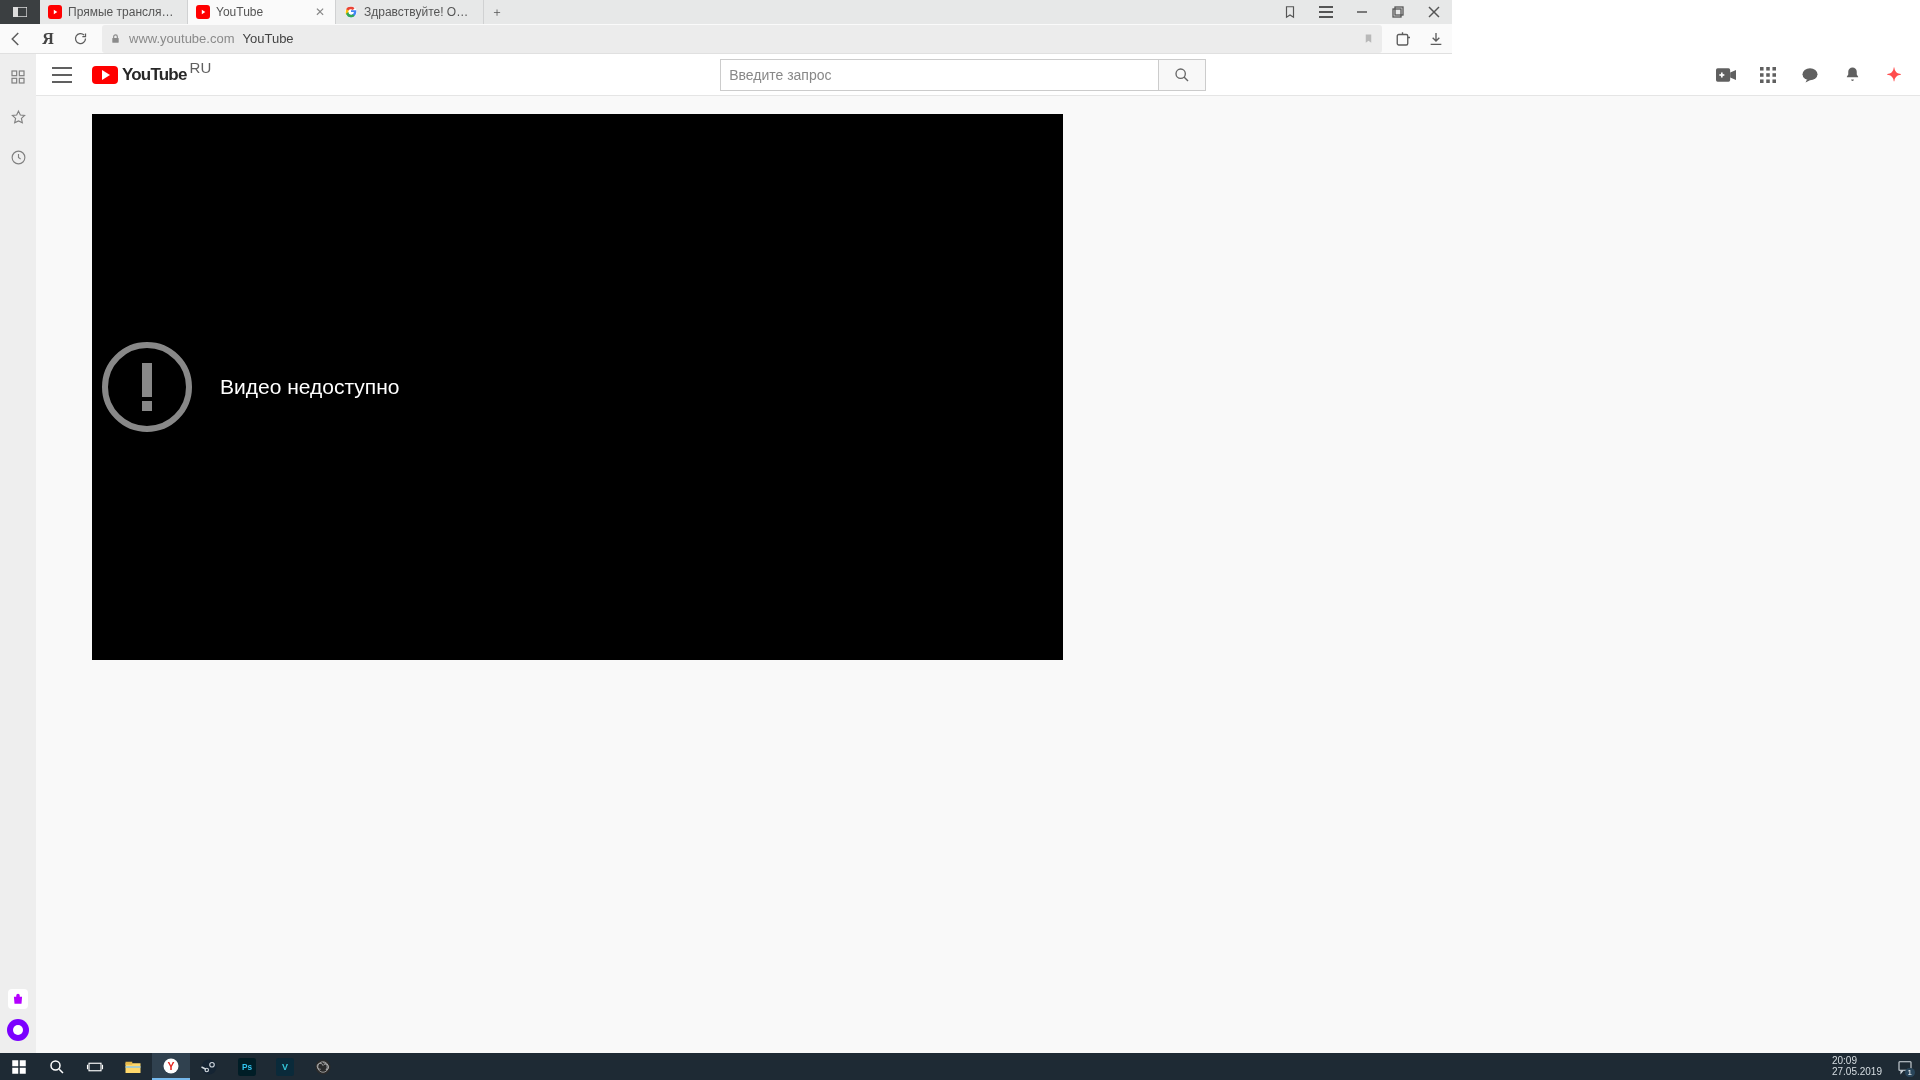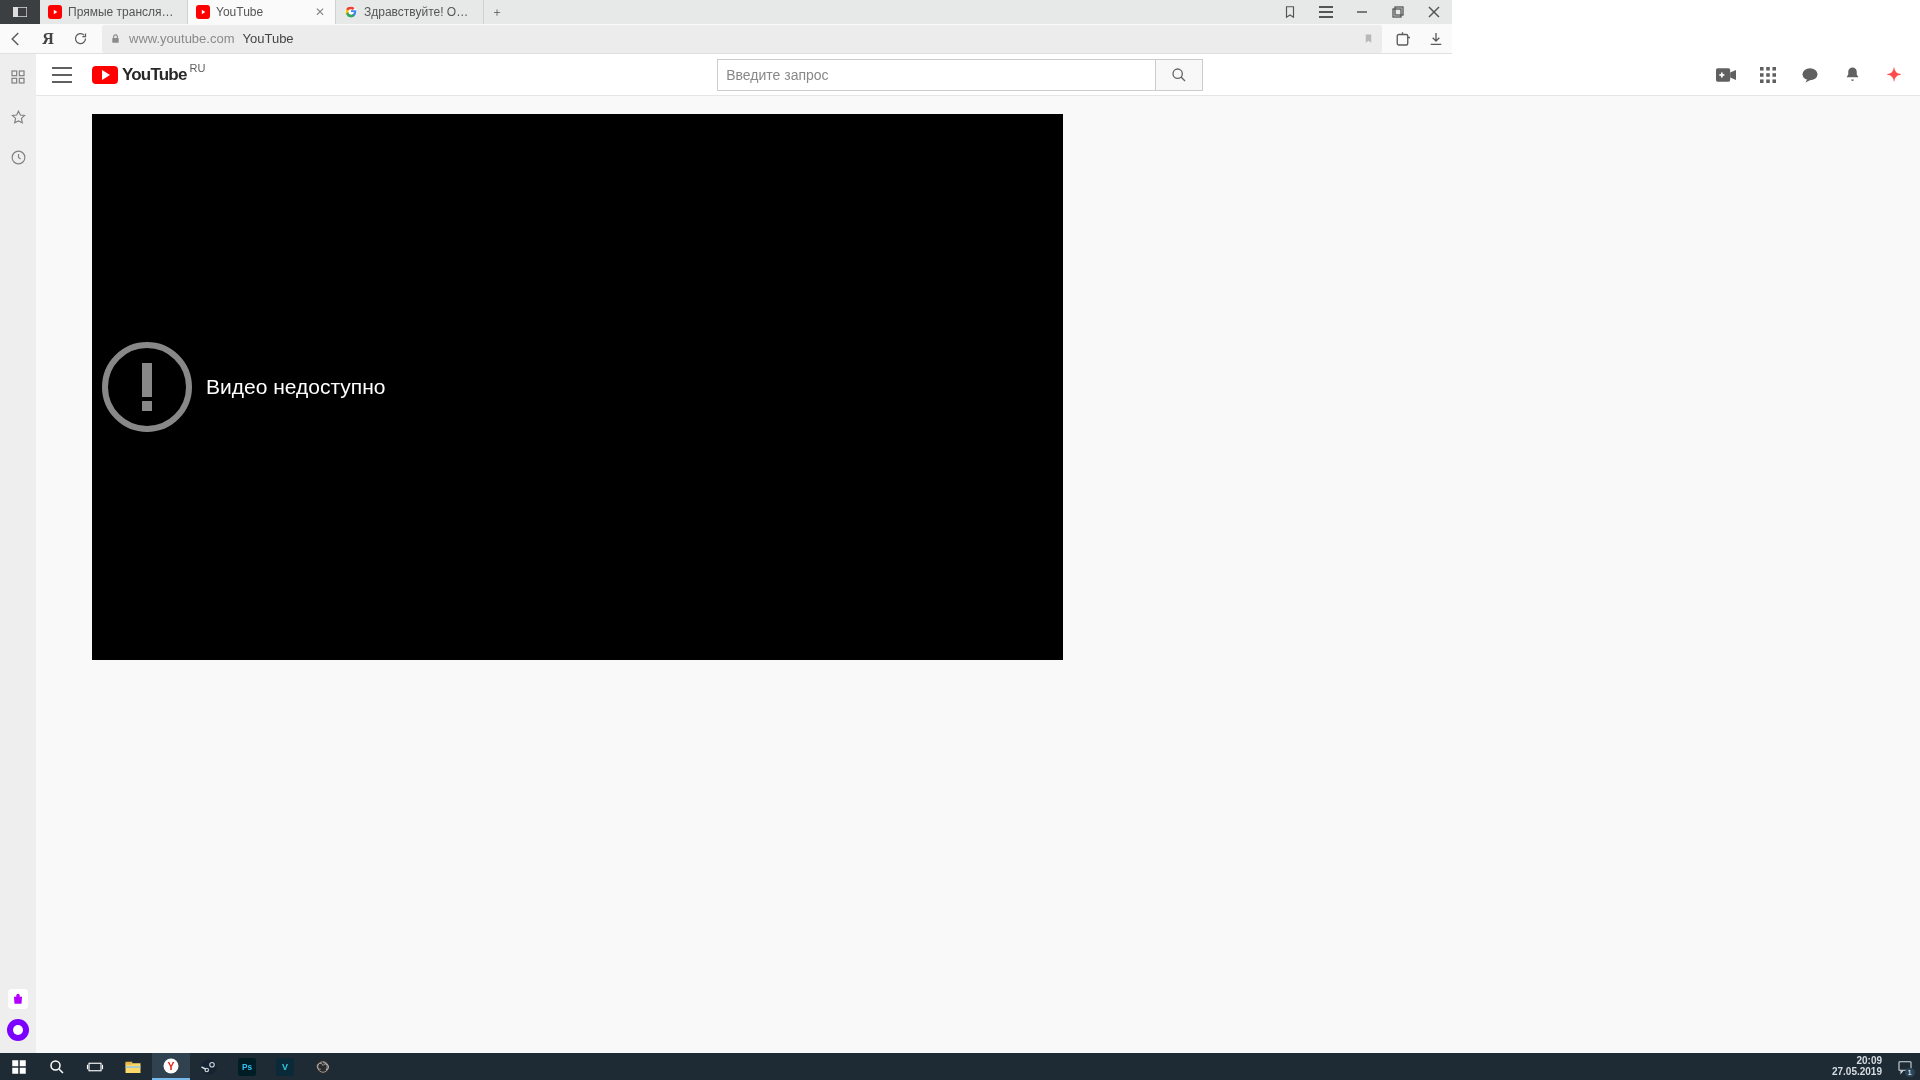--- a/index.html
+++ b/index.html
@@ -41,46 +41,46 @@
 
 .page { position: absolute; left: 36px; top: 54px; right: 0; bottom: 27px; background: #fff; display: flex; flex-direction: column; }
 
 
 .ythdr { height: 42px; display: flex; align-items: center; padding: 0 16px; border-bottom: 1px solid #e5e5e5; background: #fff; }
 .ythdr .hamb { width: 40px; color: #606060; }
 .ytlogo { display: flex; align-items: center; gap: 2px; }
 .ytlogo .play { width: 26px; height: 18px; background: #ff0000; border-radius: 4px; position: relative; }
 .ytlogo .play::after { content: ""; position: absolute; left: 10px; top: 4px; border: 5px solid transparent; border-left: 8px solid #fff; }
 .ytlogo .word { font-weight: 700; font-size: 17px; letter-spacing: -0.8px; font-family: Arial, sans-serif; color: #282828; margin-left: 2px; }
-.ytlogo .sup { font-size: 11px; color: #606060; position: relative; top: -7px; left: 1px; }
+.ytlogo .sup { font-size: 15px; color: #606060; position: relative; top: -7px; left: 1px; }
 .ythdr .mid { flex: 1; display: flex; justify-content: center; }
 .ytsearch { display: flex; width: 486px; height: 32px; }
 .ytsearch input { flex: 1; border: 1px solid #ccc; border-right: none; padding: 2px 8px; font-size: 14px; outline: none; background: #fff; }
 .ytsearch input::placeholder { color: #888; }
 .ytsearch button { width: 48px; border: 1px solid #ccc; background: #f8f8f8; color: #666; display: flex; align-items: center; justify-content: center; }
 .ythdr .right { display: flex; align-items: center; gap: 22px; color: #606060; }
 .ythdr .right .ic { width: 20px; height: 20px; display: flex; align-items: center; justify-content: center; }
 .ythdr .right .signin { color: #ff4d4d; font-size: 18px; font-weight: bold; }
 
 
 .ytbody { flex: 1; background: #f9f9f9; padding: 18px 56px; overflow: hidden; }
-.player { width: 971px; height: 546px; background: #000; display: flex; align-items: center; padding-left: 10px; gap: 14px; }
+.player { width: 971px; height: 546px; background: #000; display: flex; align-items: center; padding-left: 10px; gap: 28px; }
 .errcircle { width: 90px; height: 90px; border: 6px solid #888; border-radius: 50%; display: flex; flex-direction: column; align-items: center; justify-content: center; gap: 4px; }
 .errcircle .bar { width: 10px; height: 34px; background: #888; }
 .errcircle .dot { width: 10px; height: 10px; background: #888; }
 .errtxt { color: #fff; font-size: 21px; }
 
 
 .taskbar { position: absolute; left: 0; right: 0; bottom: 0; height: 27px; background: #1e2a34; display: flex; align-items: stretch; font-size: 11px; color: #d6dde2; }
 .taskbar .tb { width: 38px; display: flex; align-items: center; justify-content: center; }
 .taskbar .tb.active { background: #30414f; border-bottom: 2px solid #76b9ed; }
 .taskbar .appico { width: 18px; height: 18px; }
 .taskbar .spacer { flex: 1; }
 .taskbar .tray { display: flex; align-items: center; gap: 10px; padding: 0 6px; flex-direction: column; }
-.taskbar .clock { display: flex; flex-direction: column; align-items: flex-end; justify-content: center; padding: 0 8px; line-height: 1.05; font-size: 10px; font-weight: bold; }
+.taskbar .clock { display: flex; flex-direction: column; align-items: flex-start; justify-content: center; padding: 0 8px; line-height: 1.05; font-size: 10px; }
 .taskbar .notif { width: 30px; display: flex; align-items: center; justify-content: center; position: relative; }
 .taskbar .notif .badge { position: absolute; right: 5px; bottom: 3px; background: #29455a; color: #fff; font-size: 8px; border-radius: 6px; padding: 0 3px; }
 
 svg { display: block; }
 </style>
 </head>
 <body>
 
 <div class="tabstrip">
   <div class="tabapp">

